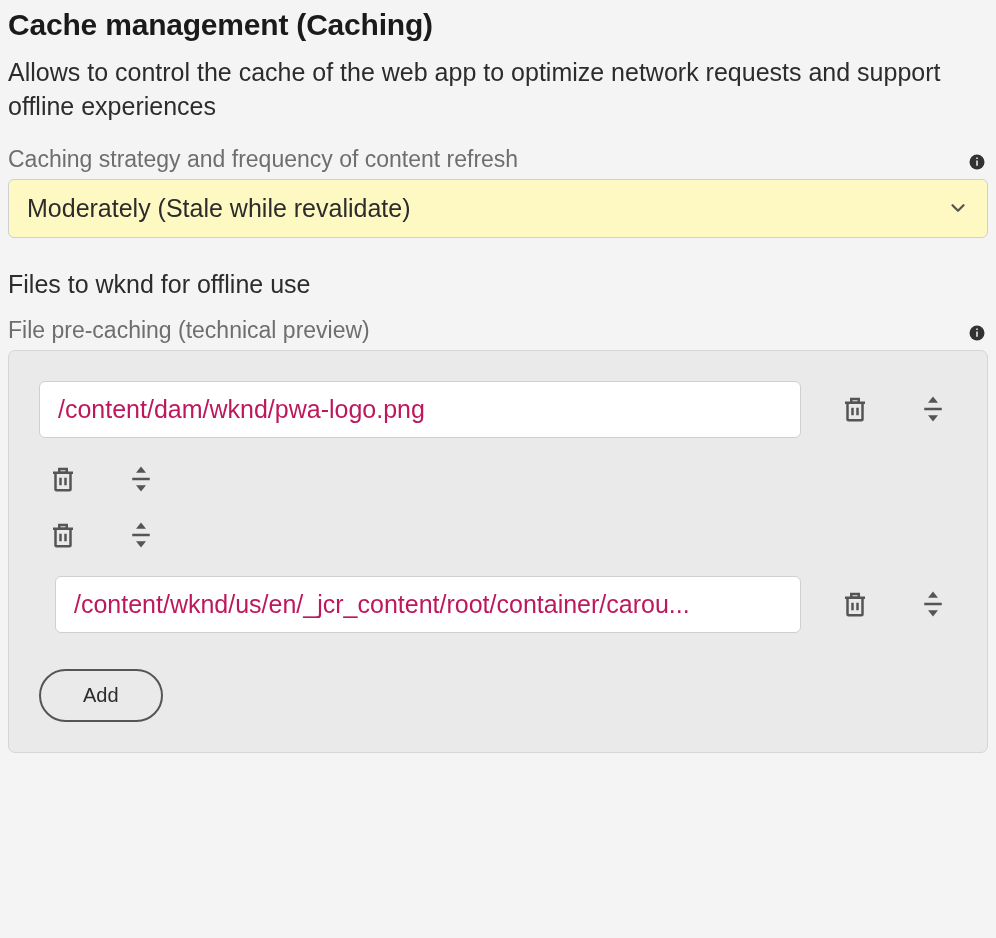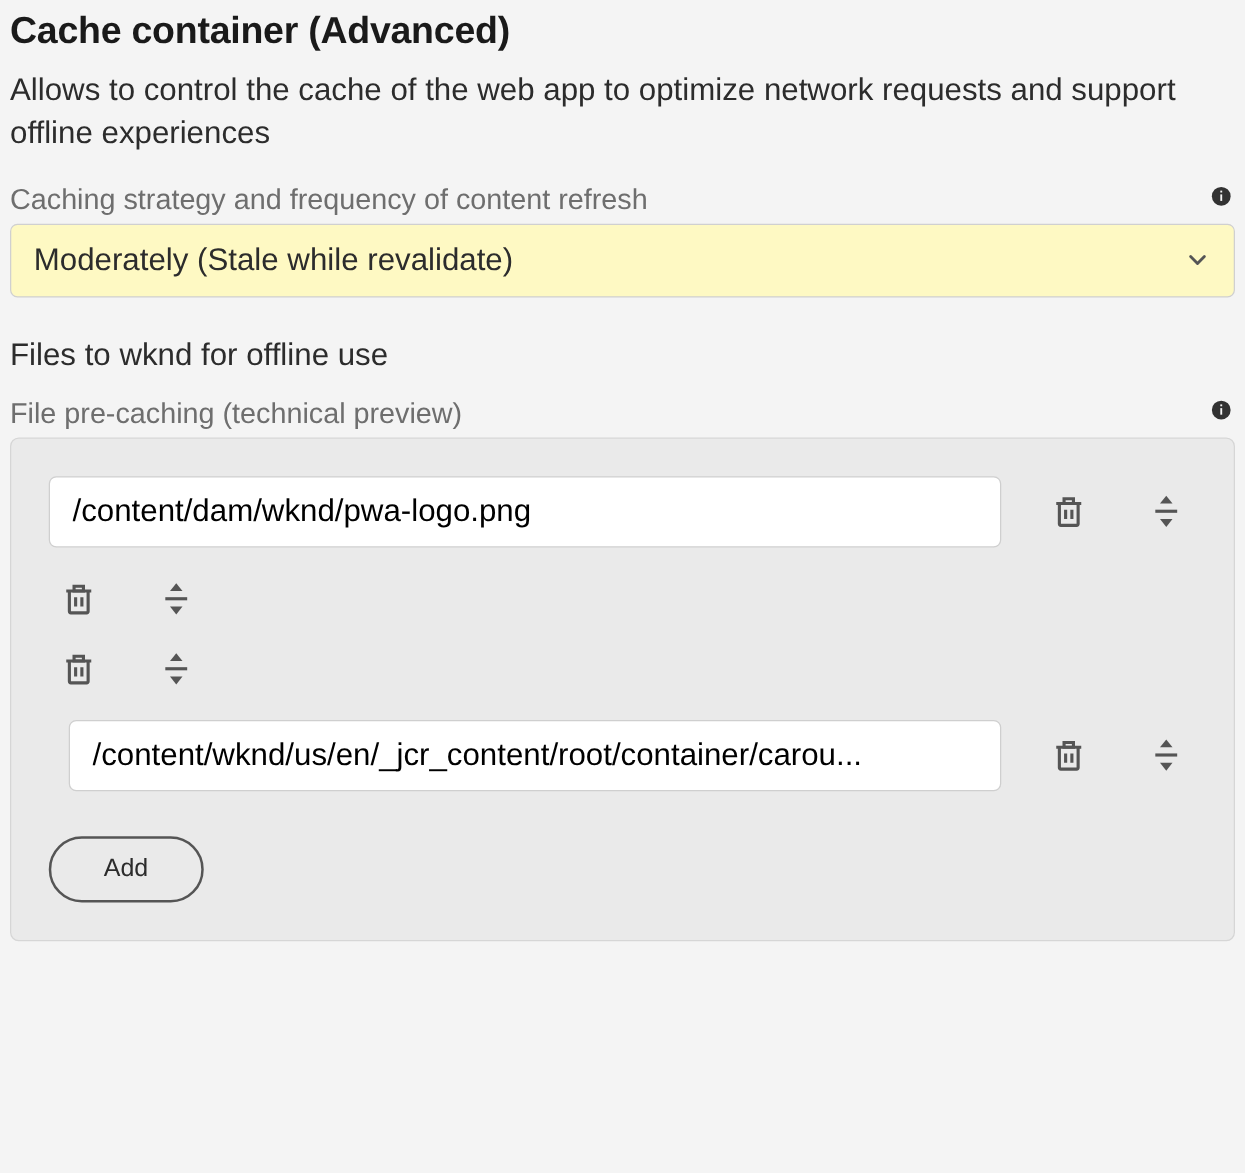--- a/index.html
+++ b/index.html
@@ -19,21 +19,21 @@
     letter-spacing: -0.2px;
   }
   .description {
     font-size: 25px;
     line-height: 1.35;
     color: #2c2c2c;
     margin-bottom: 22px;
   }
   .label-row {
     display: flex;
-    align-items: flex-start;
+    align-items: flex-end;
     justify-content: space-between;
     margin-bottom: 6px;
     gap: 20px;
   }
   .field-label {
     font-size: 23px;
     color: #6e6e6e;
   }
   .info-icon {
     width: 22px;
@@ -78,21 +78,21 @@
   }
   .row:last-of-type { margin-bottom: 36px; padding-left: 16px; }
   .path-input {
     flex: 1;
     font-family: inherit;
     font-size: 25px;
     padding: 13px 18px;
     border: 1px solid #cfcfcf;
     border-radius: 6px;
     background: #fff;
-    color: #000000;
+    color: #be185d;
     white-space: nowrap;
     overflow: hidden;
     text-overflow: ellipsis;
     min-width: 0;
   }
   .icon-btn {
     width: 48px;
     display:flex;
     align-items:center;
     justify-content:center;
@@ -107,21 +107,21 @@
     font-size: 20px;
     font-weight: 500;
     padding: 13px 42px;
     cursor: pointer;
     color: #2c2c2c;
   }
 </style>
 </head>
 <body>
 
-<h2 class="heading">Cache container (Advanced)</h2>
+<h2 class="heading">Cache management (Caching)</h2>
 
 <p class="description">Allows to control the cache of the web app to optimize network requests and support offline experiences</p>
 
 <div class="label-row">
   <span class="field-label">Caching strategy and frequency of content refresh</span>
   <span class="info-icon">
     <svg viewBox="0 0 24 24" fill="currentColor">
         <circle cx="12" cy="12" r="10"></circle>
         <rect x="11" y="10" width="2" height="7" fill="#f4f4f4"></rect>
         <rect x="11" y="6" width="2" height="2" fill="#f4f4f4"></rect>

